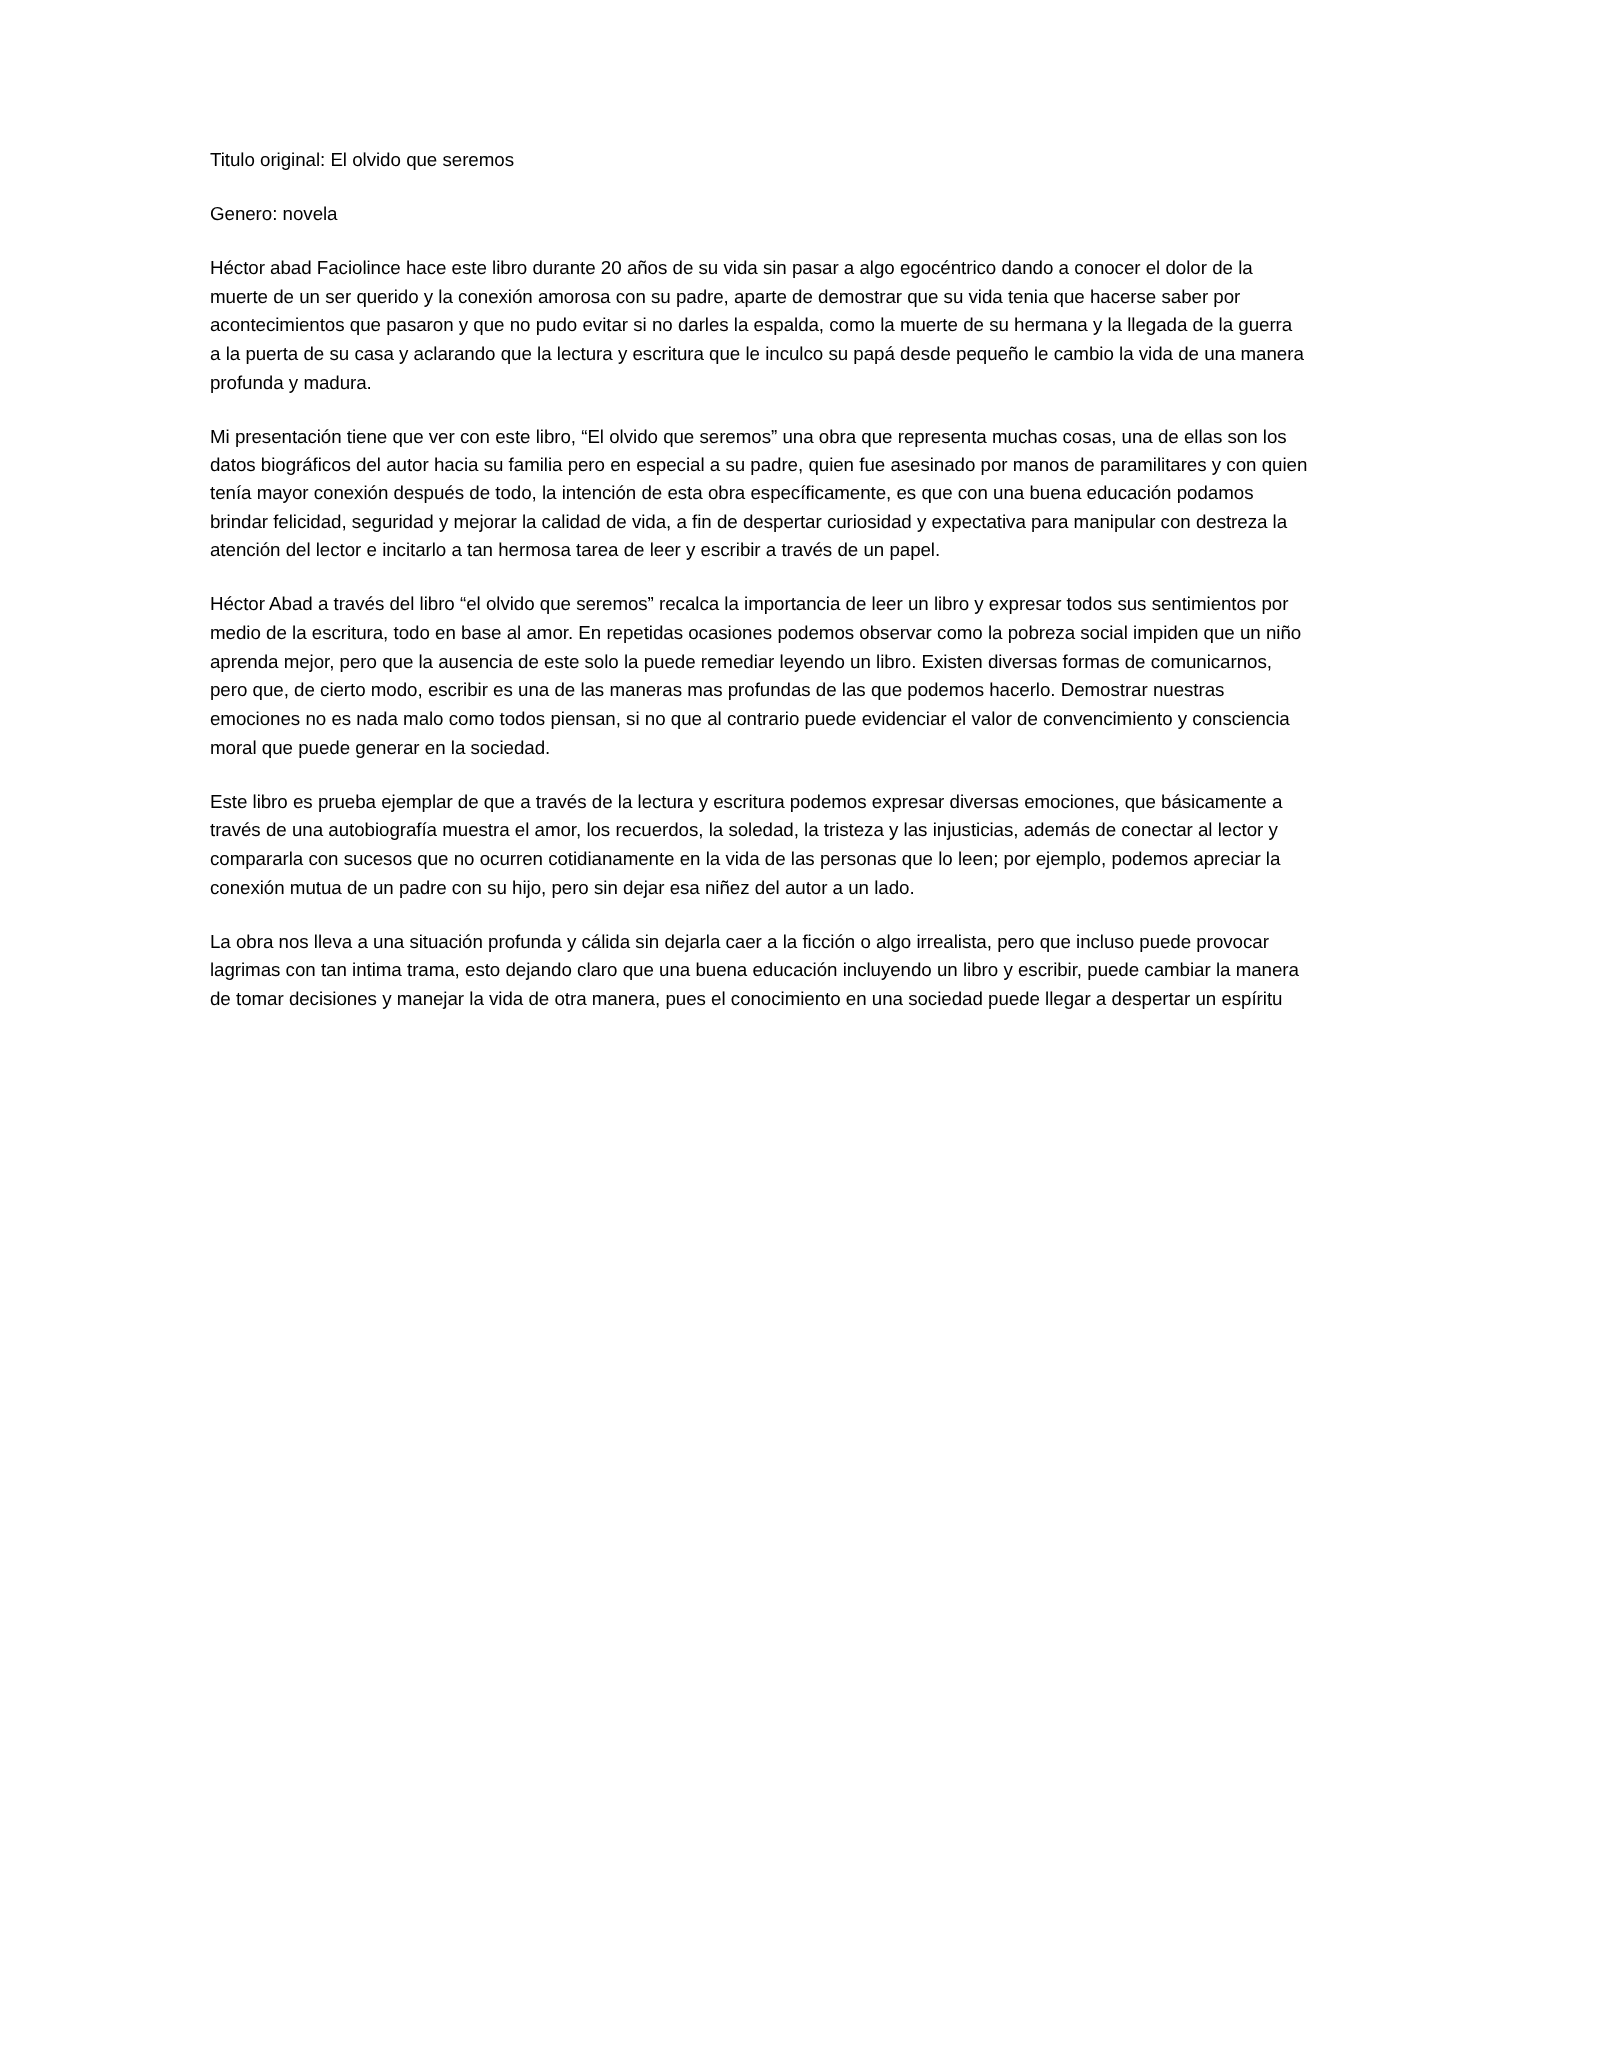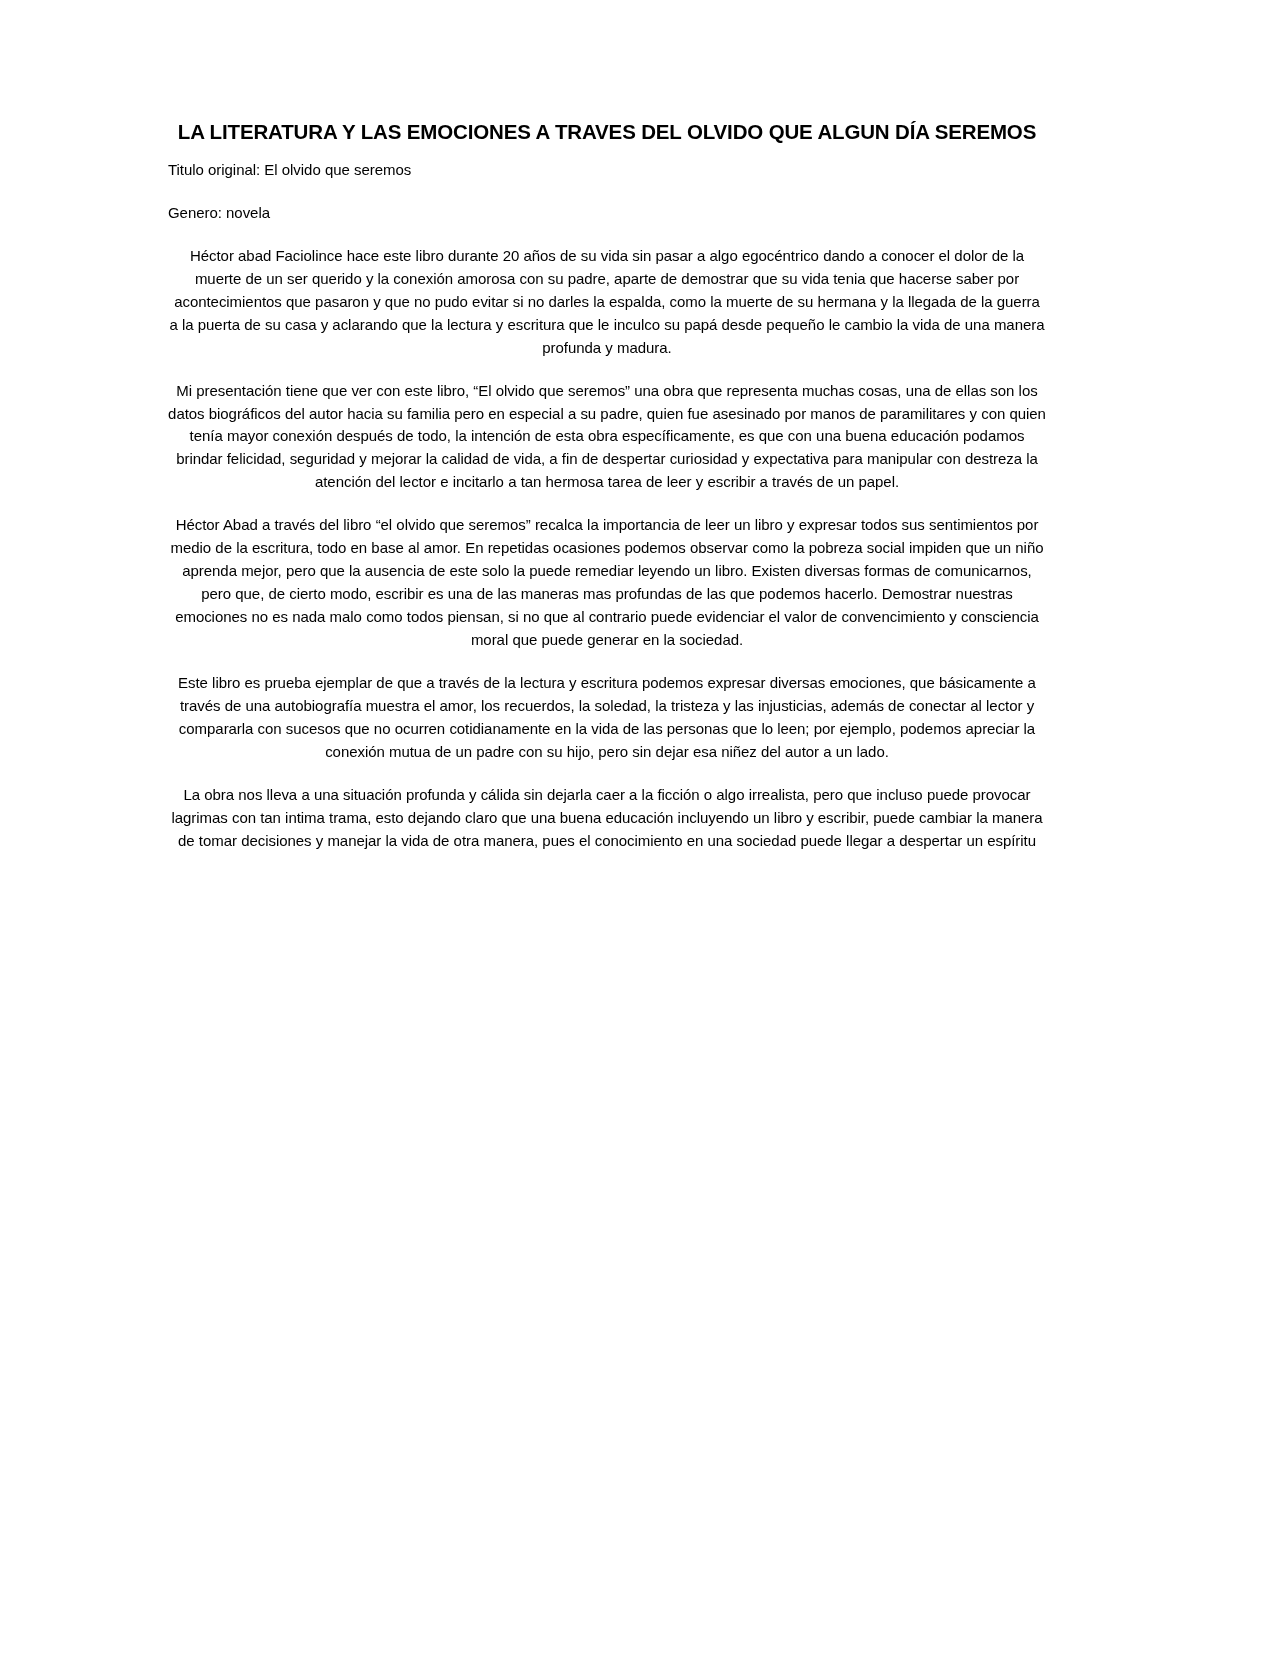--- a/index.html
+++ b/index.html
@@ -50,34 +50,32 @@
     letter-spacing: -0.05px;
     word-spacing: 0.1px;
   }
 
   .para.meta {
     margin-bottom: 20px;
   }
 
   .para.body-block {
     margin-bottom: 20px;
-    text-align: center;
   }
 
   .para:last-child {
     margin-bottom: 0;
   }
 </style>
 </head>
 <body>
 
 <div class="page">
   <div class="content">
 
-    <h1 class="doc-title">LA LITERATURA Y LAS EMOCIONES A TRAVES DEL OLVIDO QUE ALGUN DÍA SEREMOS</h1>
 
     <p class="para meta">Titulo original: El olvido que seremos</p>
 
 
 
 
 
     <p class="para meta">Genero: novela</p>
 
     <p class="para body-block">Héctor abad Faciolince hace este libro durante 20 años de su vida sin pasar a algo egocéntrico dando a conocer el dolor de la muerte de un ser querido y la conexión amorosa con su padre, aparte de demostrar que su vida tenia que hacerse saber por acontecimientos que pasaron y que no pudo evitar si no darles la espalda, como la muerte de su hermana y la llegada de la guerra a la puerta de su casa y aclarando que la lectura y escritura que le inculco su papá desde pequeño le cambio la vida de una manera profunda y madura.</p>

